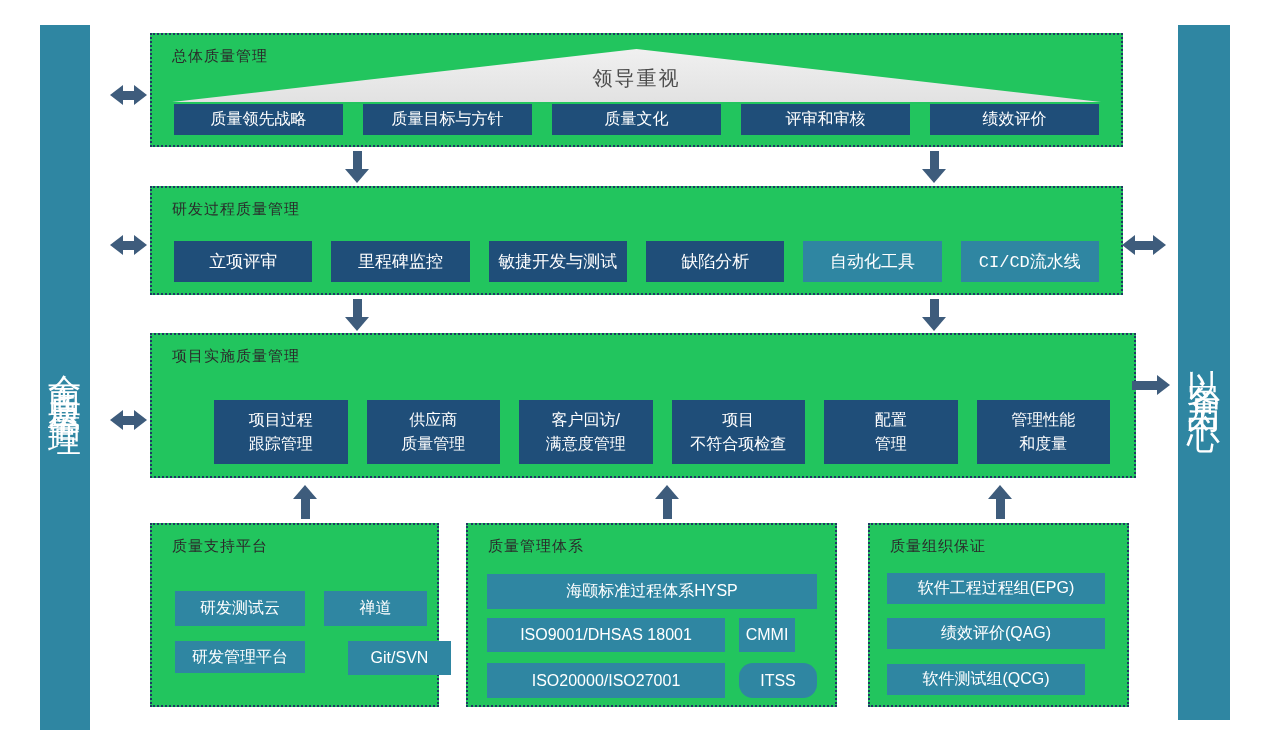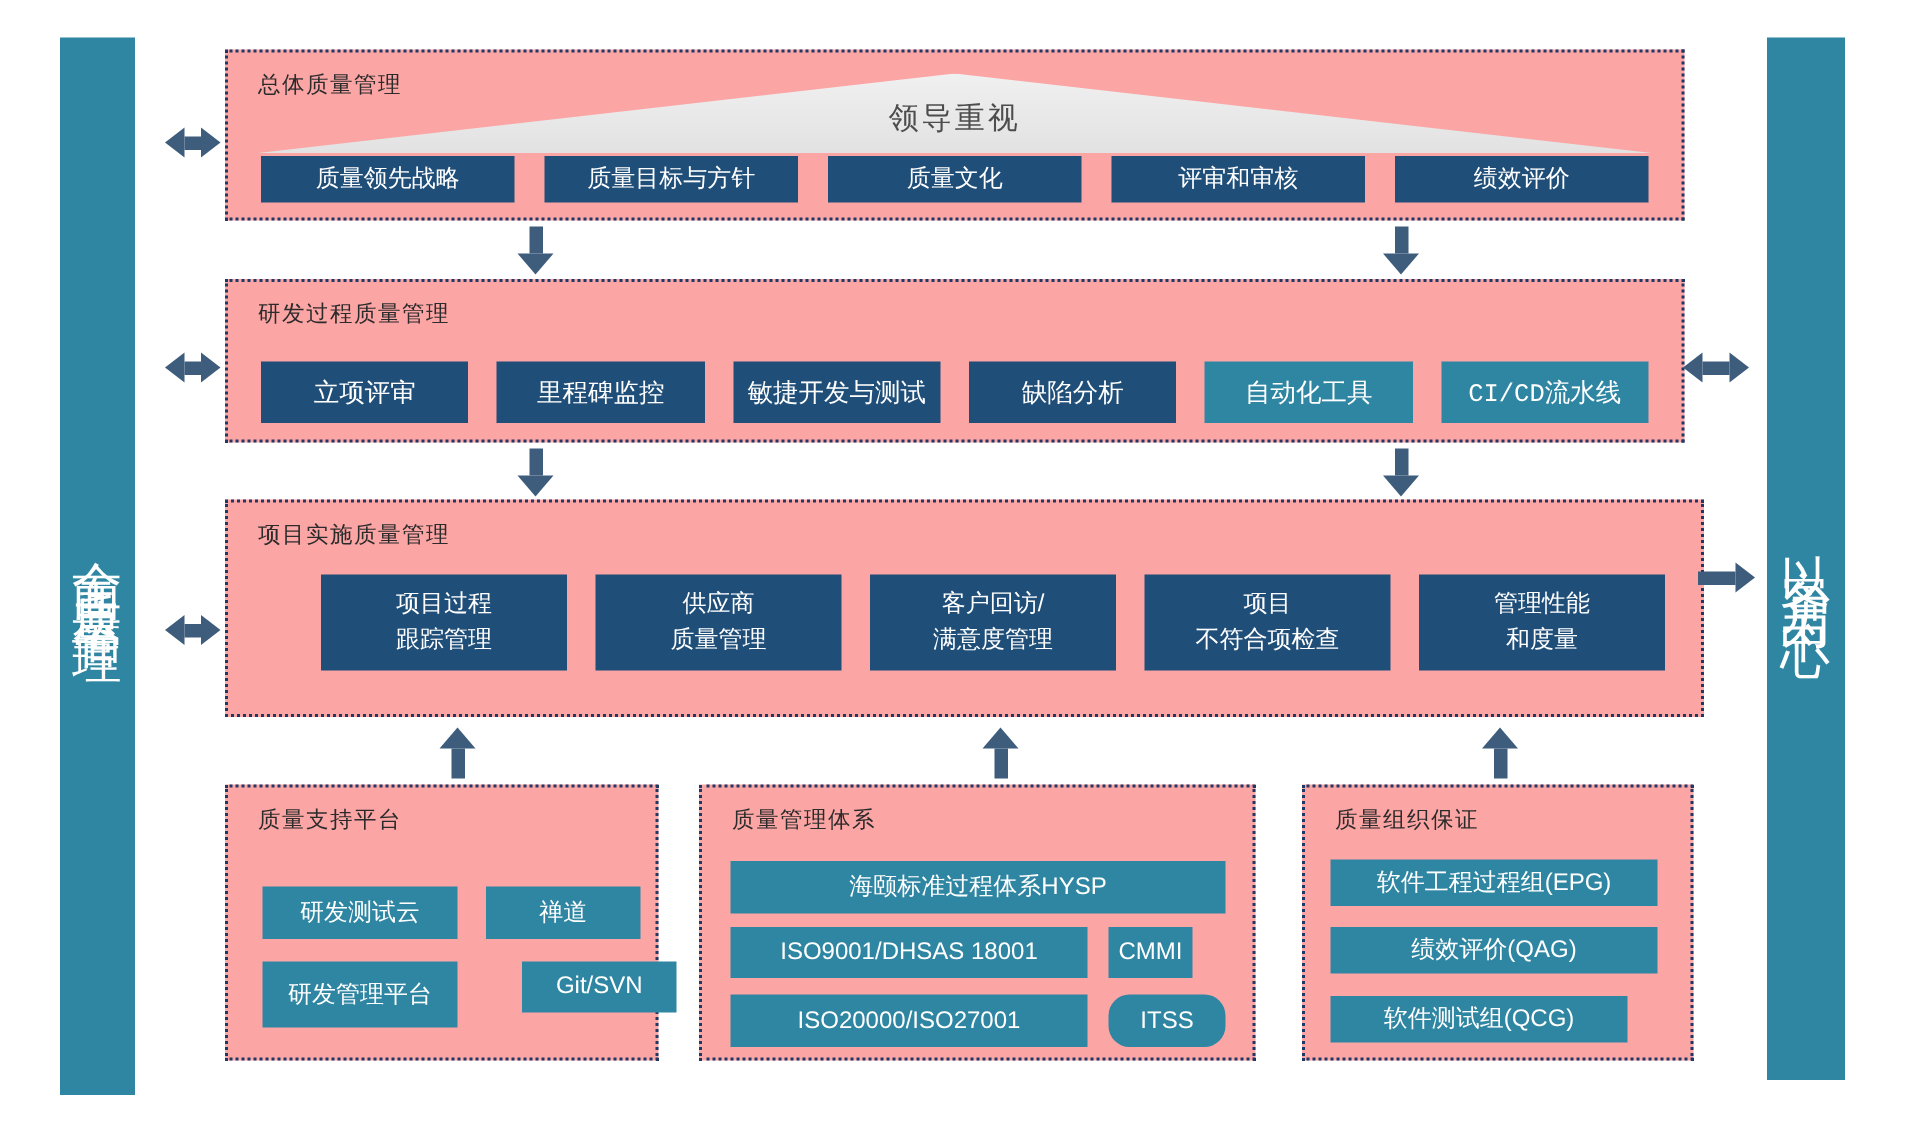--- a/index.html
+++ b/index.html
@@ -8,21 +8,21 @@
   }
   *{margin:0;padding:0;box-sizing:border-box;}
   body{background:#fff;font-family:"Liberation Sans",sans-serif;}
   .canvas{position:relative;width:1273px;height:754px;background:#fff;overflow:hidden;}
 
   .side-bar{position:absolute;background:var(--teal);display:flex;align-items:center;justify-content:center;}
   .side-bar.left{left:40px;top:25px;width:50px;height:705px;}
   .side-bar.right{left:1178px;top:25px;width:52px;height:695px;}
   .vtext{writing-mode:vertical-rl;text-orientation:upright;color:#fff;font-size:33px;letter-spacing:10px;line-height:1;}
 
-  .dbox{position:absolute;border:2px dotted var(--border);background:#fca5a5;}
+  .dbox{position:absolute;border:2px dotted var(--border);background:#22c55e;}
   .box1{left:150px;top:33px;width:973px;height:114px;}
   .box2{left:150px;top:186px;width:973px;height:109px;}
   .box3{left:150px;top:333px;width:986px;height:145px;}
   .boxA{left:150px;top:523px;width:289px;height:184px;}
   .boxB{left:466px;top:523px;width:371px;height:184px;}
   .boxC{left:868px;top:523px;width:261px;height:184px;}
 
   .box-title{position:absolute;left:20px;top:12px;font-size:15px;color:var(--title);letter-spacing:1px;}
 
   .triangle{position:absolute;left:20px;top:14px;width:929px;height:53px;
@@ -30,21 +30,21 @@
     clip-path:polygon(50% 0%,100% 100%,0% 100%);}
   .banner-label{position:absolute;left:0;right:0;top:30px;text-align:center;font-size:20px;color:#4D4D4D;letter-spacing:2px;}
 
   .chip{background:var(--navy);color:#fff;display:flex;align-items:center;justify-content:center;text-align:center;}
   .chip.teal{background:var(--teal);}
   .row{position:absolute;display:flex;}
   .row1{left:22px;right:22px;top:69px;height:31px;gap:20px;}
   .row1 .chip{flex:1;font-size:16px;}
   .row2{left:22px;right:22px;top:53px;height:41px;gap:19px;font-family:Liberation Mono, monospace;}
   .row2 .chip{flex:1;font-size:17px;}
-  .row3{left:22px;right:24px;top:48px;height:64px;gap:19px;padding-left:40px;}
+  .row3{left:22px;right:24px;top:65px;height:64px;gap:19px;padding-left:40px;}
   .row3 .chip{flex:1;font-size:16px;flex-direction:column;line-height:24px;}
 
   .abs-chip{position:absolute;font-size:16px;}
   .bold{font-weight:normal;margin-left:24px;}
 
   
   .arrow-h{position:absolute;display:flex;align-items:center;}
   .arrow-h .head-l{width:0;height:0;border-top:10px solid transparent;border-bottom:10px solid transparent;border-right:13px solid var(--arrow);}
   .arrow-h .head-r{width:0;height:0;border-top:10px solid transparent;border-bottom:10px solid transparent;border-left:13px solid var(--arrow);}
   .arrow-h .shaft{flex:1;height:9px;background:var(--arrow);}
@@ -103,31 +103,35 @@
       </div>
       <div class="chip">
         <span>客户回访/</span>
         <span>满意度管理</span>
       </div>
       <div class="chip">
         <span>项目</span>
         <span>不符合项检查</span>
       </div>
       <div class="chip">
+        <span>配置</span>
+        <span>管理</span>
+      </div>
+      <div class="chip">
         <span>管理性能</span>
         <span>和度量</span>
       </div>
     </div>
   </div>
 
   <div class="dbox boxA">
     <div class="box-title">质量支持平台</div>
     <div class="chip teal abs-chip" style="left:23px;top:66px;width:130px;height:35px;">研发测试云</div>
     <div class="chip teal abs-chip" style="left:172px;top:66px;width:103px;height:35px;text-align:center;">禅道</div>
-    <div class="chip teal abs-chip" style="left:23px;top:116px;width:130px;height:44px;">研发管理平台</div>
+    <div class="chip teal abs-chip" style="left:23px;top:116px;width:130px;height:32px;">研发管理平台</div>
     <div class="chip teal abs-chip bold" style="left:172px;top:116px;width:103px;height:34px;">Git/SVN</div>
   </div>
 
   <div class="dbox boxB">
     <div class="box-title">质量管理体系</div>
     <div class="chip teal abs-chip" style="left:19px;top:49px;width:330px;height:35px;">海颐标准过程体系HYSP</div>
     <div class="chip teal abs-chip" style="left:19px;top:93px;width:238px;height:34px;">ISO9001/DHSAS 18001</div>
     <div class="chip teal abs-chip" style="left:271px;top:93px;width:56px;height:34px;">CMMI</div>
     <div class="chip teal abs-chip" style="left:19px;top:138px;width:238px;height:35px;">ISO20000/ISO27001</div>
     <div class="chip teal abs-chip" style="left:271px;top:138px;width:78px;height:35px;border-radius:14px;">ITSS</div>

